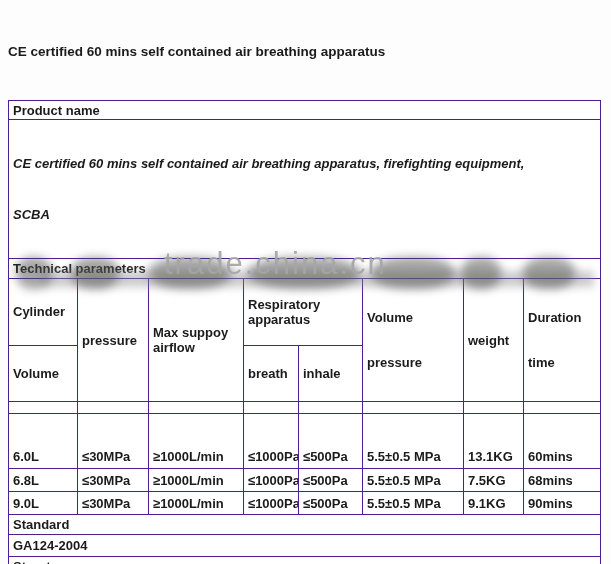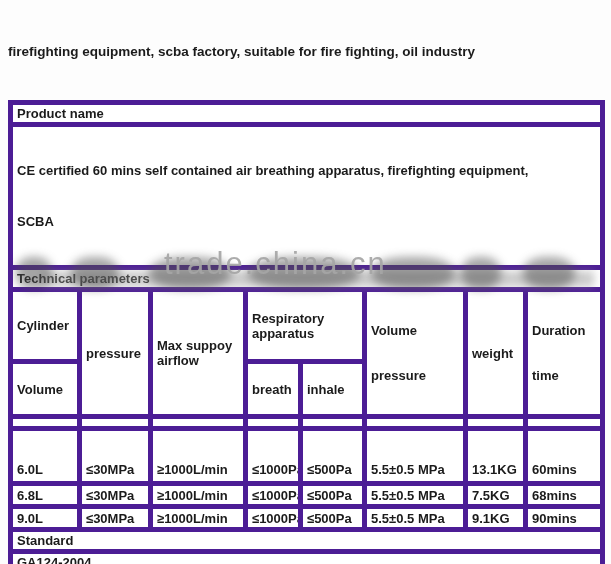--- a/index.html
+++ b/index.html
@@ -19,29 +19,29 @@
   }
   table.spec{
     position:absolute;left:8px;top:100px;
     width:592px;
     border-collapse:collapse;
     table-layout:fixed;
     font-size:13px;
     background:#fff;
   }
   table.spec td{
-    border:5px solid #4c1d95;
+    border:1px solid #4c1d95;
     padding:1px 3px 1px 4px;
     vertical-align:middle;
     overflow:hidden;
     white-space:pre-wrap;
   }
   tr.r-label{height:19px;}
   tr.r-pvalue{height:35px;}
-  tr.r-pvalue td{line-height:17px;vertical-align:middle;}
+  tr.r-pvalue td{line-height:17px;vertical-align:middle;font-style:italic;}
   tr.r-tech{height:20px;margin-top:21px;}
   tr.r-headA{height:33px;padding-left:36px;}
   tr.r-headB{height:28px;}
   tr.r-thin{height:12px;}
   tr.r-thin td{padding:0;}
   tr.r-data0{height:55px;}
   tr.r-data0 td{vertical-align:bottom;padding-bottom:4px;}
   tr.r-data{height:23px;margin-left:8px;}
   tr.r-sect{height:20px;}
   tr.r-sectv{height:22px;}
@@ -67,20 +67,21 @@
     position:absolute;left:164px;top:246px;
     font-family:"Liberation Sans",sans-serif;
     font-weight:normal;
     font-size:31px;color:#a6a6a6;letter-spacing:2px;opacity:.92;text-align:center;
   }
 </style>
 </head>
 <body>
 
 <div class="intro">
+  <div>CE certified 60 mins self contained air breathing apparatus</div>
   <div>firefighting equipment, scba factory, suitable for fire fighting, oil industry</div>
   <div>chemical industry, metal industry, electricity, military, shipping.</div>
   <div>Gas mask,back-up,Cylinder valve, Air supply valve,  decompressor, Cylinder.</div>
 </div>
 
 <table class="spec">
   <colgroup>
     <col style="width:69px">
       <col style="width:71px">
       <col style="width:95px">

